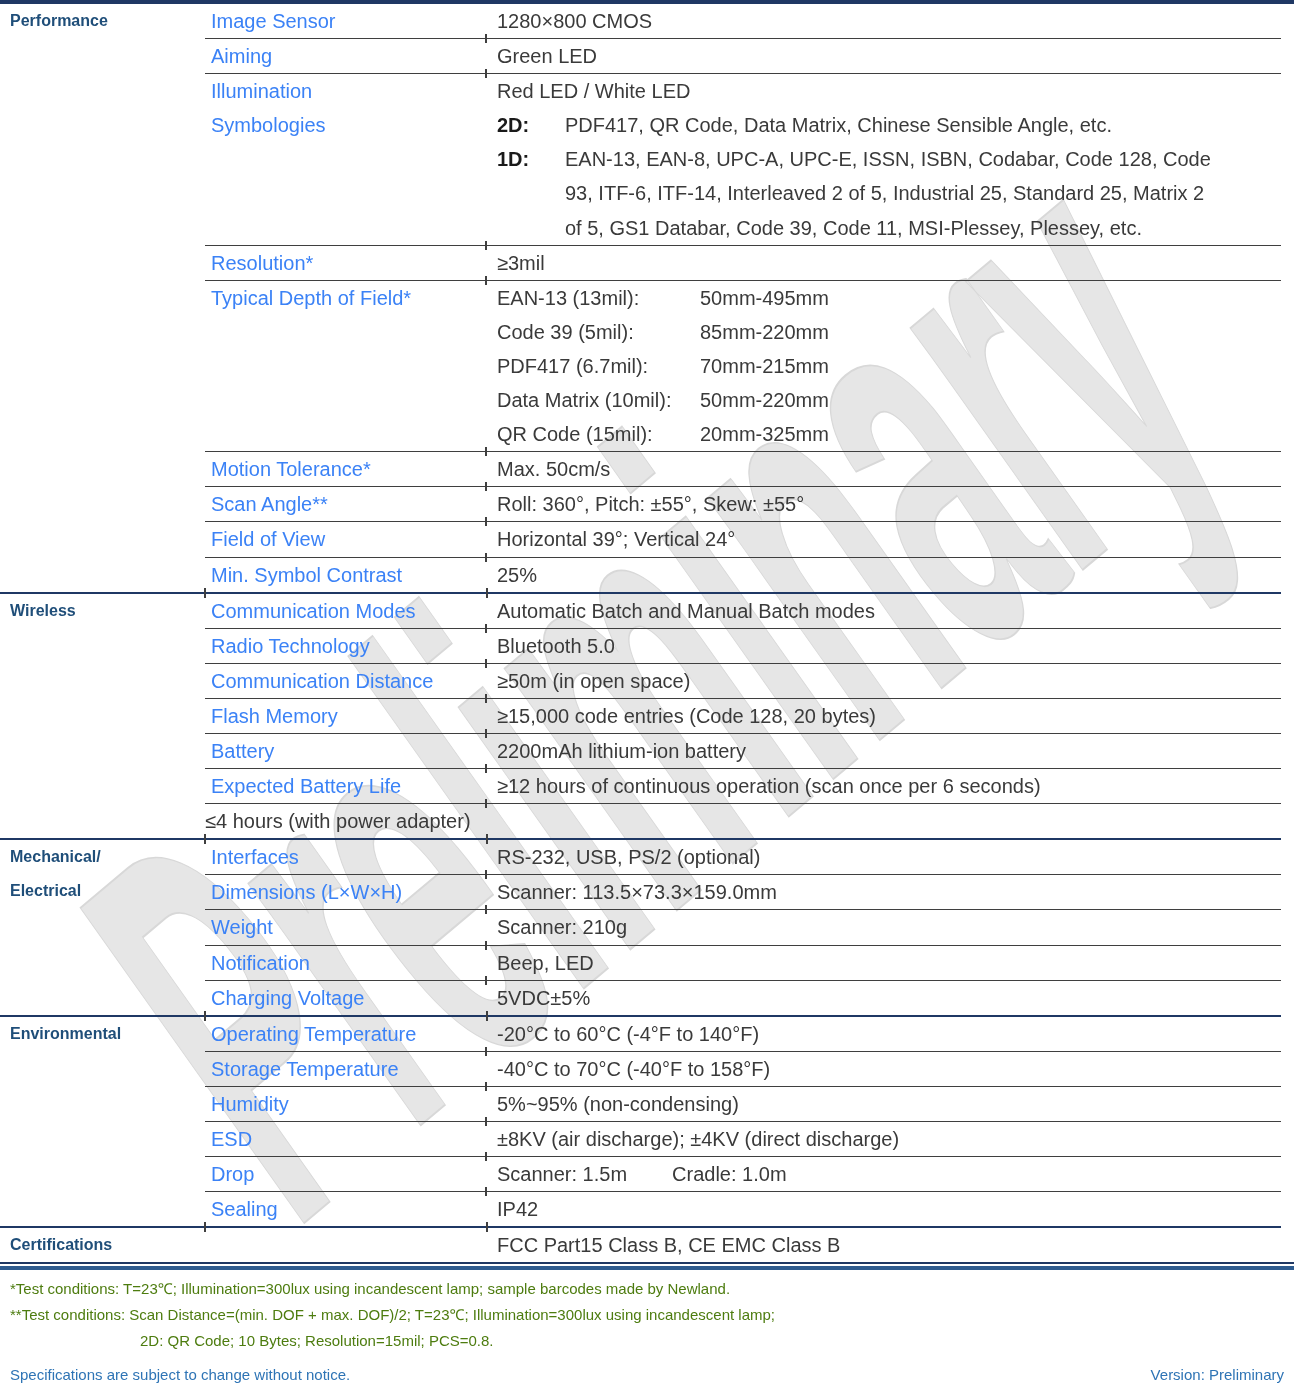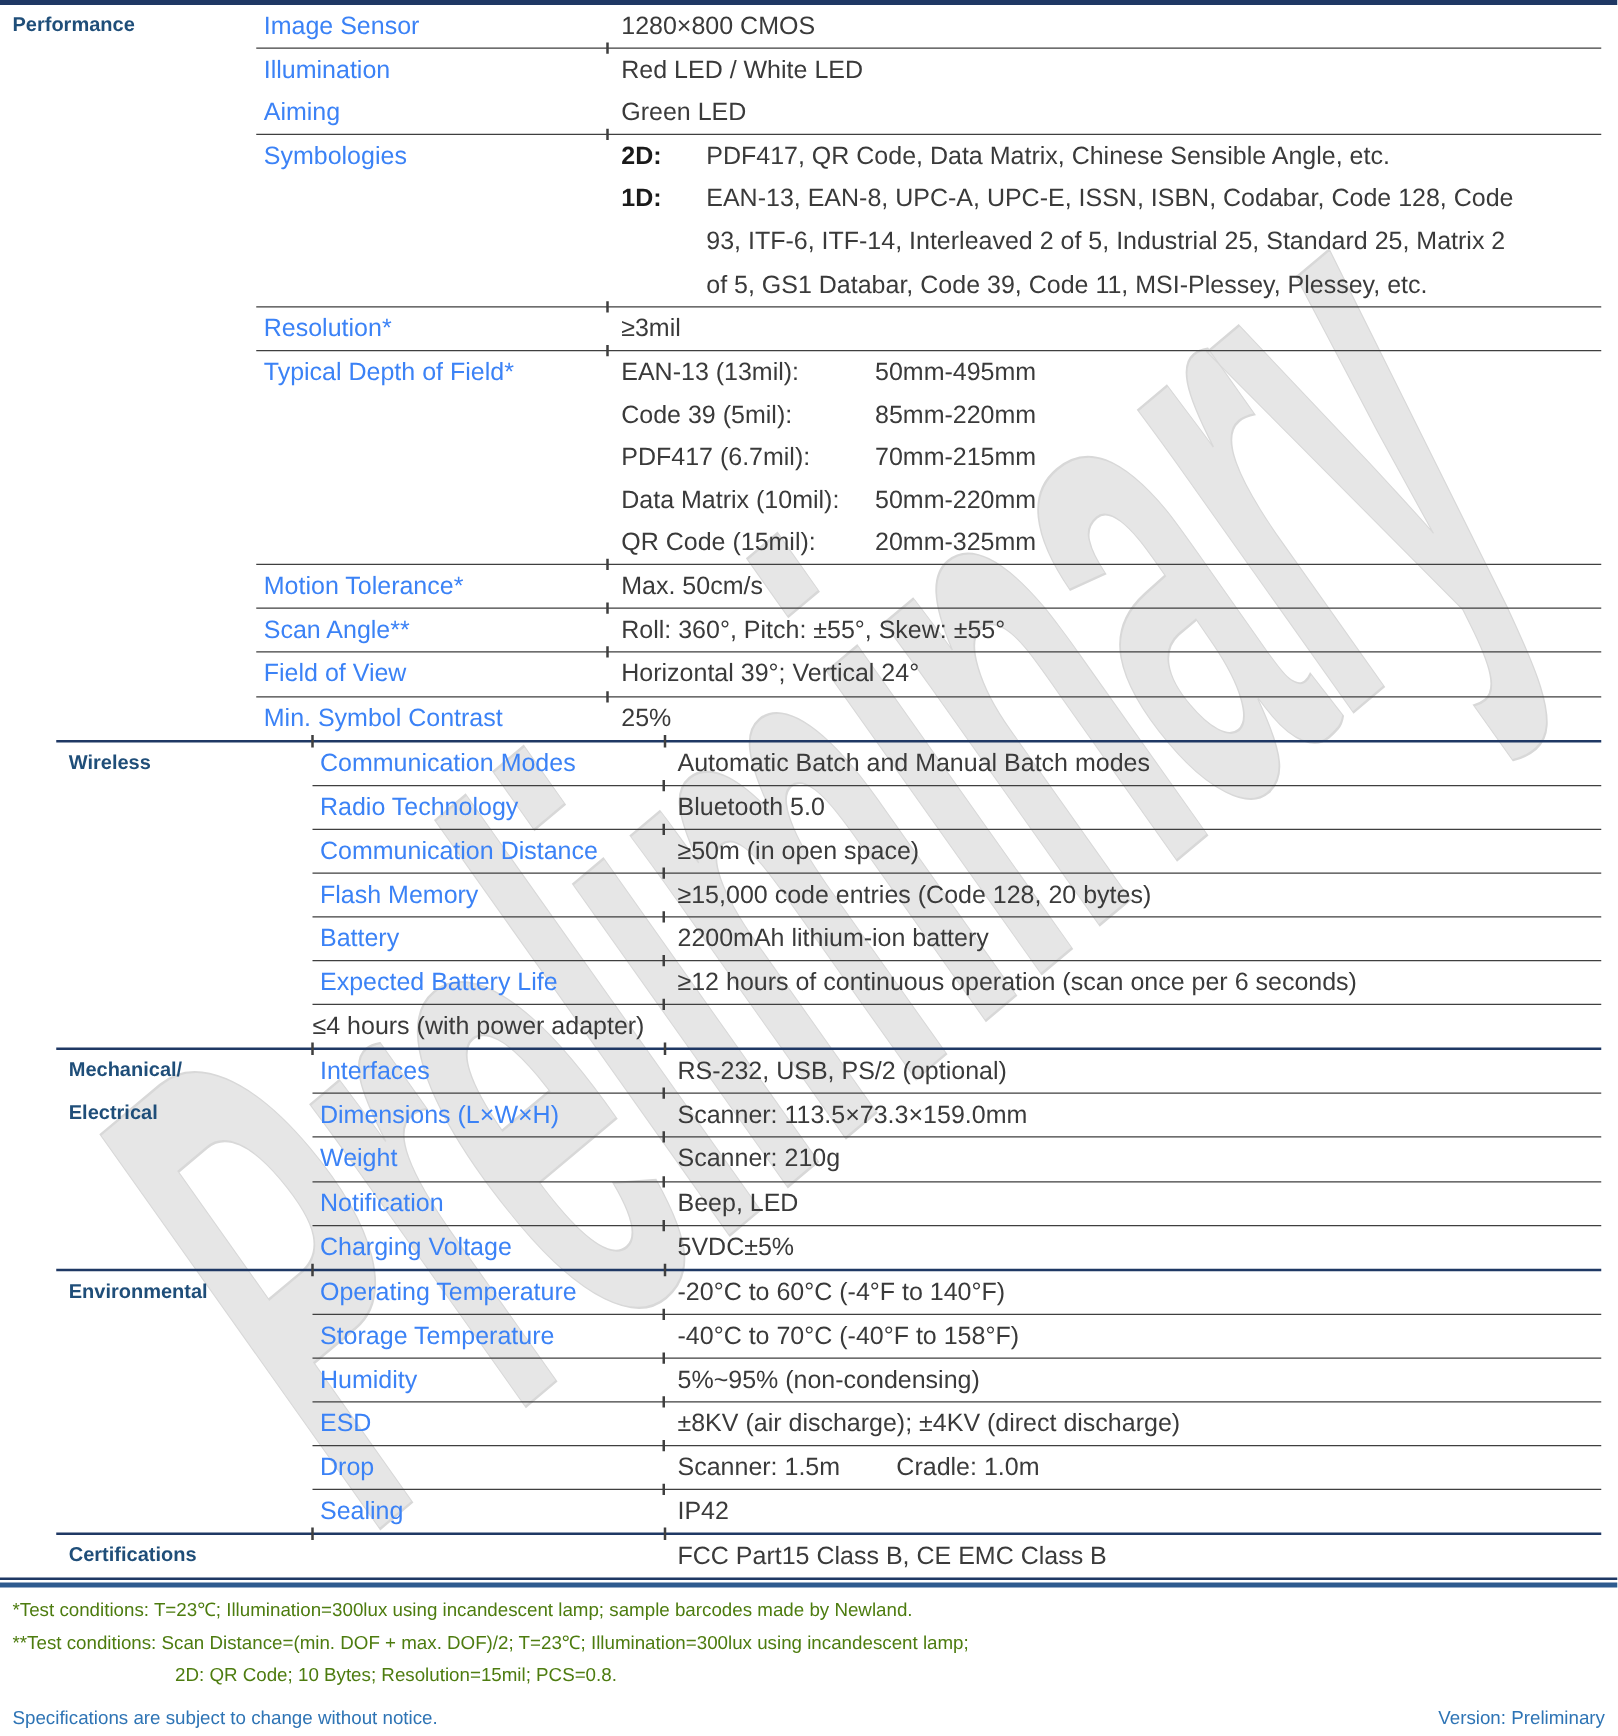--- a/index.html
+++ b/index.html
@@ -14,21 +14,21 @@
     position:absolute;left:50%;top:50%;z-index:0;
     transform:translate(-50%,-52%) rotate(-40deg) scaleX(0.42);
     font-size:560px;font-style:italic;font-weight:bold;
     color:#e6e6e6;-webkit-text-stroke:2px #d8d8d8;
     white-space:nowrap;letter-spacing:-0.02em;pointer-events:none;
   }
   
   .topbar{position:relative;z-index:1;width:1294px;height:4px;background:#1F3864;}
   #spec-table{position:relative;z-index:1;width:1281px;}
   .section{position:relative;}
-  .section.sec-border{border-top:2px solid #1F3864;margin-left:45px;}
+  .section.sec-border{border-top:2px solid #1F3864;}
   .section.sec-border::before{ 
     content:"";position:absolute;left:486px;top:-6px;width:2px;height:10px;background:#3F3F3F;
   }
   .section.sec-border::after{ 
     content:"";position:absolute;left:204px;top:-6px;width:2px;height:10px;background:#3F3F3F;
   }
   .cat{position:absolute;left:10px;top:0;width:190px;
     font-weight:bold;font-size:16px;color:#1F4E79;}
   .cat-line{height:34.1px;line-height:34.1px;white-space:nowrap;}
   .rows{margin-left:205px;}
@@ -69,27 +69,27 @@
   <div id="spec-table">
       <div class="section">
         <div class="cat">
           <div class="cat-line">Performance</div>
         </div>
         <div class="rows">
           <div class="row bordered">
             <div class="attr">Image Sensor</div>
             <div class="val">1280×800 CMOS</div>
           </div>
+          <div class="row bordered">
+            <div class="attr">Aiming</div>
+            <div class="val">Green LED</div>
+          </div>
           <div class="row">
             <div class="attr">Illumination</div>
             <div class="val">Red LED / White LED</div>
-          </div>
-          <div class="row bordered">
-            <div class="attr">Aiming</div>
-            <div class="val">Green LED</div>
           </div>
           <div class="row bordered">
             <div class="attr">Symbologies</div>
             <div class="val">
               <div class="symblock">
                 <div class="symlabel">2D:</div>
                 <div class="symtext">
                   <div class="symline">PDF417, QR Code, Data Matrix, Chinese Sensible Angle, etc.</div>
                 </div>
               </div>

